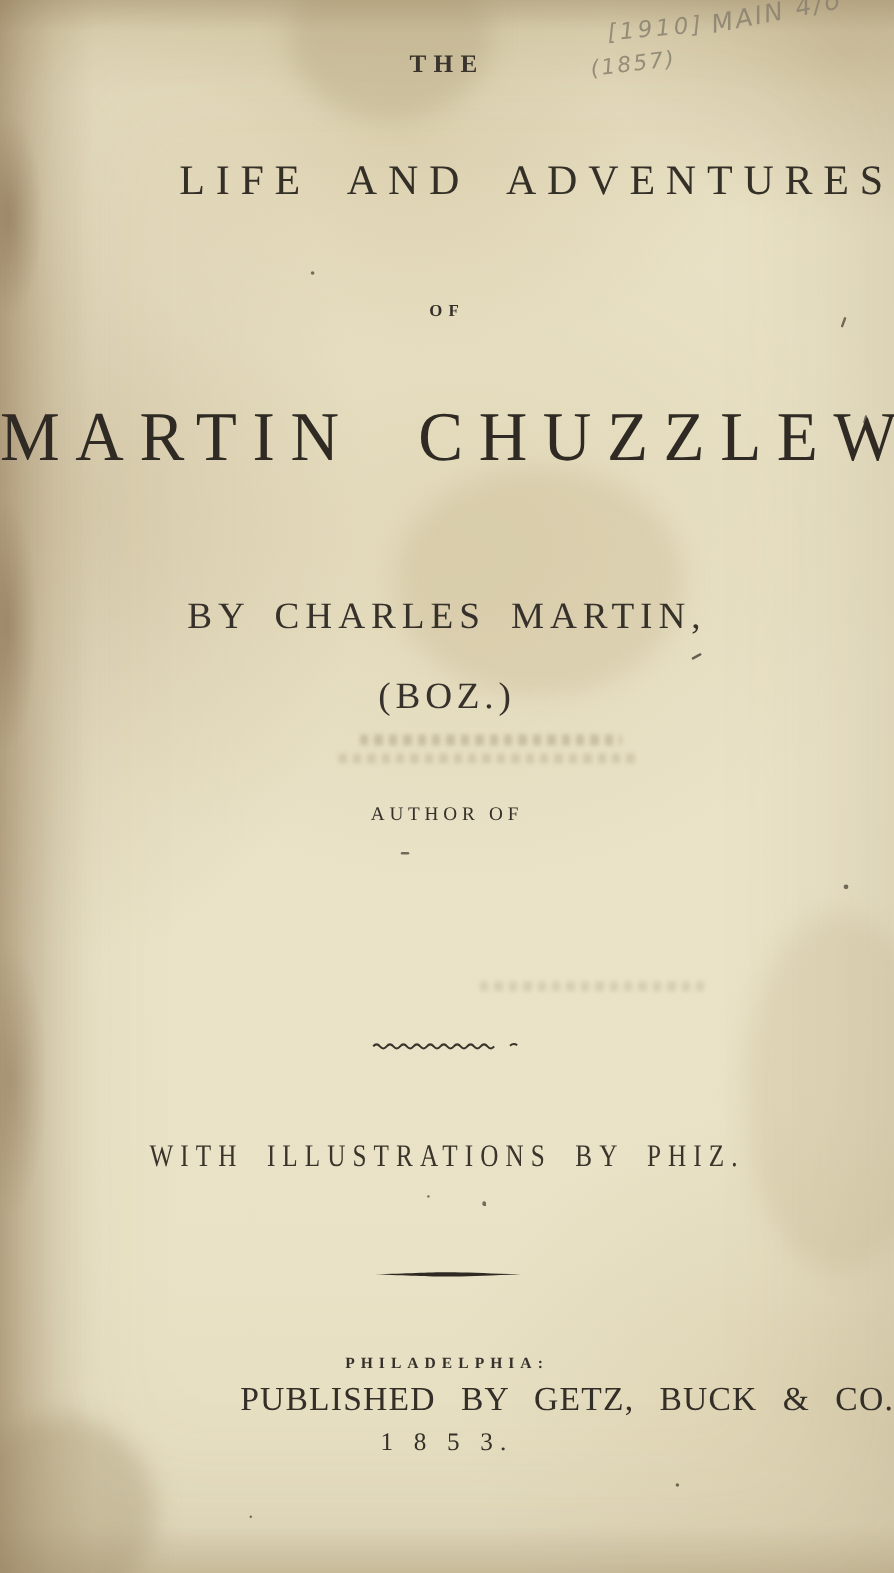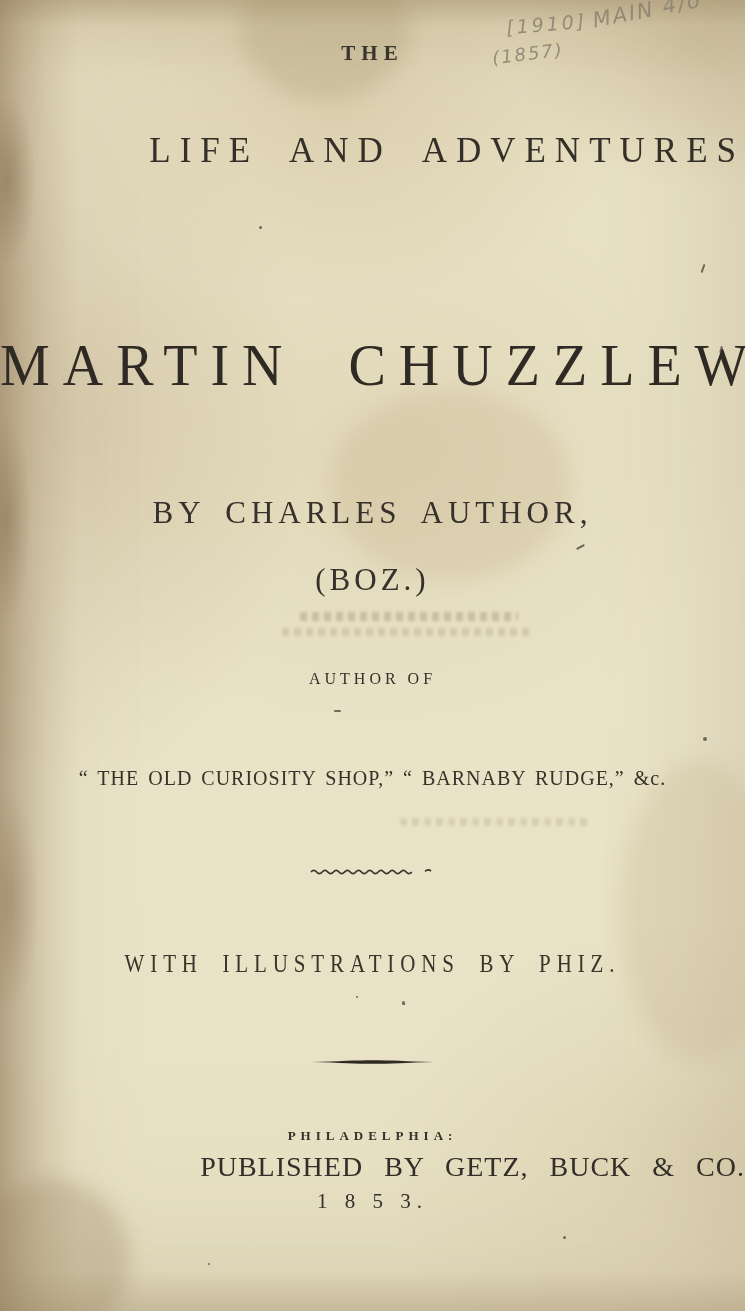--- a/index.html
+++ b/index.html
@@ -110,25 +110,25 @@
   <div class="speck" style="left:402px;top:1001px;width:3px;height:4px;border-radius:2px 2px 0 2px;"></div>
   <div class="speck" style="left:563px;top:1236px;width:3px;height:3px;"></div>
   <div class="speck" style="left:208px;top:1263px;width:2px;height:2px;"></div>
 
   <div class="hw hw-shelf">MAIN 4/o</div>
   <div class="hw hw-acc">[1910]</div>
   <div class="hw hw-date">(1857)</div>
 
   <div class="txt t-the">THE</div>
   <div class="txt t-life">LIFE AND ADVENTURES</div>
+  <div class="txt t-of">OF</div>
   <div class="txt t-main">MARTIN CHUZZLEWIT.</div>
-  <div class="txt t-by">BY CHARLES AUTHOR,</div>
+  <div class="txt t-by">BY CHARLES MARTIN,</div>
   <div class="txt t-boz">(BOZ.)</div>
   <div class="txt t-authorof">AUTHOR OF</div>
-  <div class="txt t-works">“ THE OLD CURIOSITY SHOP,” “ BARNABY RUDGE,” &amp;c.</div>
 
   <div class="rule-wrap rule-wavy">
     <svg width="128" height="10">
       <path d="M2 6 q2.8 -3.4 5.6 0 t5.6 0 t5.6 0 t5.6 0 t5.6 0 t5.6 0 t5.6 0 t5.6 0 t5.6 0 t5.6 0 t5.6 0 t5.6 0 t5.6 0 t5.6 0 t5.6 0 t5.6 0 t5.6 0 t5.6 0" fill="none" stroke="#3a352c" stroke-width="1.7"></path>
       <path d="M116 5.4 q3 -2.6 6 -0.4" fill="none" stroke="#3a352c" stroke-width="1.7"></path>
     </svg>
   </div>
 
   <div class="txt t-illus">WITH ILLUSTRATIONS BY PHIZ.</div>
 

